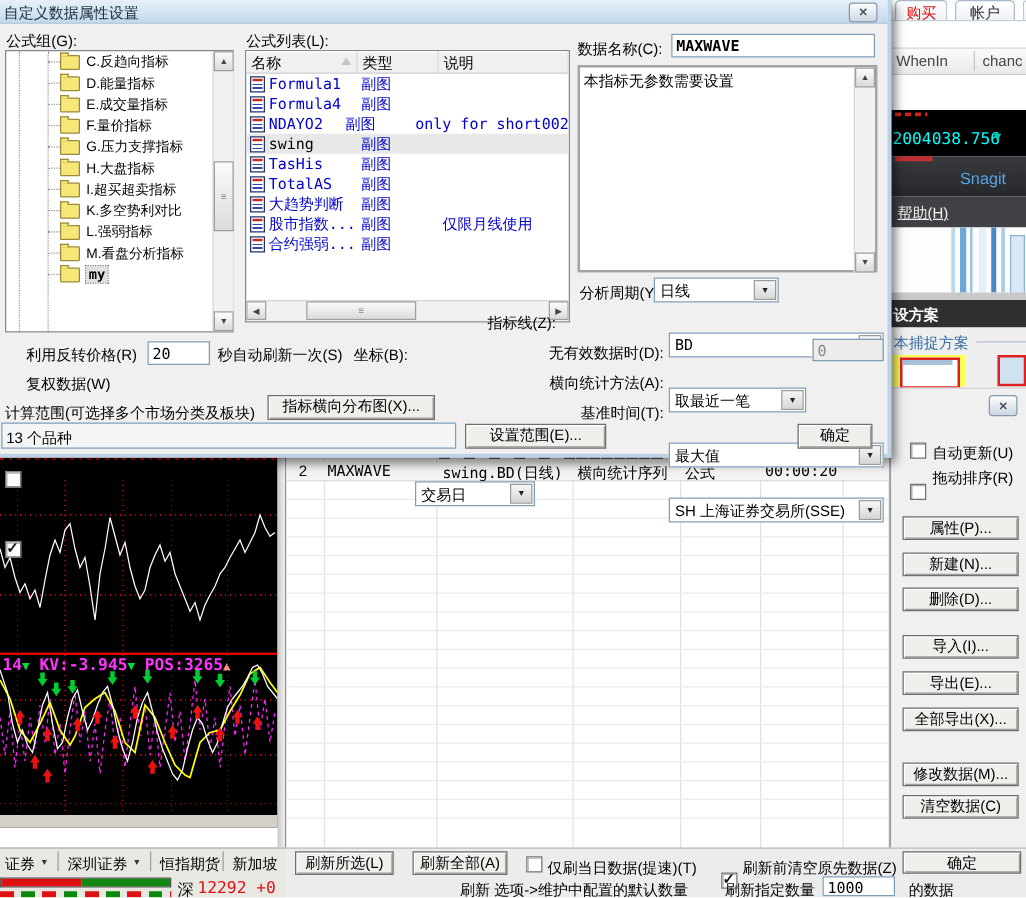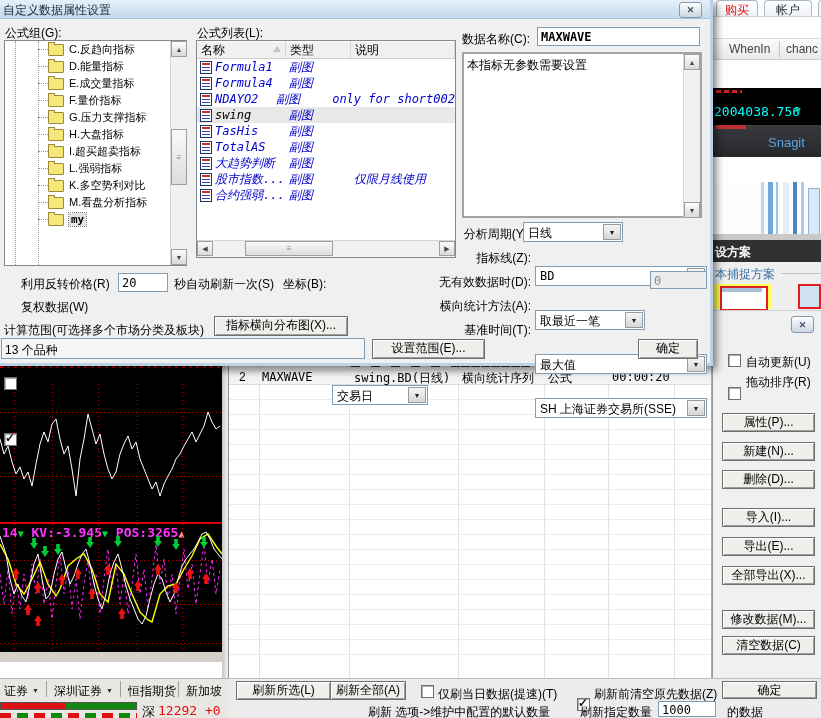--- a/index.html
+++ b/index.html
@@ -45,21 +45,21 @@
   .titem .h{width:10px;border-top:1px dotted #9a9a9a;margin-left:33px;}
   .folder{width:14px;height:10px;background:#f5e878;border:1px solid #9c8a3a;border-radius:1px;position:relative;flex:0 0 auto;margin-right:5px;}
   .folder:before{content:"";position:absolute;top:-3px;left:-1px;width:5px;height:2px;background:#f5e878;border:1px solid #9c8a3a;border-bottom:none;}
   .titem .tl{font-size:11px;white-space:nowrap;}
   .titem.sel .tl{font-family:"DejaVu Sans Mono",monospace;font-weight:bold;background:#e2e2e2;outline:1px dotted #777;padding:0 2px;}
   
   #flist{left:196px;top:40px;width:260px;height:218px;background:#fff;border:1px solid #828790;box-sizing:border-box;overflow:hidden;}
   .fhead{display:flex;height:17px;background:#f0f0f0;border-bottom:1px solid #cfcfcf;}
   .fhead .hc{box-sizing:border-box;border-right:1px solid #d8d8d8;box-shadow:inset 0 1px 0 #fff;padding:1px 4px 0 4px;font-size:12px;position:relative;}
   .sortup{position:absolute;right:4px;top:5px;width:0;height:0;border-left:4px solid transparent;border-right:4px solid transparent;border-bottom:6px solid #c4c4c4;}
-  .frow{display:flex;height:16px;align-items:center;font-style:italic;}
+  .frow{display:flex;height:16px;align-items:center;}
   .frow.sel{background:#e8e8e8;}
   .frow.sel .fname{color:#000;}
   .frow .c1{width:89px;display:flex;align-items:center;padding-left:3px;box-sizing:border-box;}
   .frow .c2{width:65px;padding-left:3px;box-sizing:border-box;}
   .frow .c3{flex:1;padding-left:3px;box-sizing:border-box;}
   .ficon{width:10px;height:11px;background:#fff;border:1px solid #223366;position:relative;flex:0 0 auto;margin-right:3px;}
   .ficon:before{content:"";position:absolute;left:1px;right:1px;top:1px;height:2px;background:#c03020;}
   .ficon:after{content:"";position:absolute;left:1px;right:1px;top:5px;height:5px;
                background:repeating-linear-gradient(180deg,#3344aa 0 1px,transparent 1px 3px);}
   .fname,.ftype,.fdesc{font-size:12px;color:#0000cc;white-space:nowrap;}
@@ -211,34 +211,37 @@
   <div class="toptab" style="left:716px;width:42px;">
     <span style="color:#e01010">购买</span>
   </div>
   <div class="toptab" style="left:764px;width:48px;">
     <span style="color:#333">帐户</span>
   </div>
   <div class="toptab" style="left:818px;width:10px;"></div>
   <div class="abs" style="left:713px;top:16px;width:108px;height:1px;background:#c9d2da"></div>
 
   <div class="abs navbar">
-    <span class="nt" style="left:16px">WhenIn</span>
+    <span class="nt" style="left:4px">WhenIn</span>
     <span class="abs" style="left:66px;top:2px;width:1px;height:16px;background:#c4c4c4"></span>
     <span class="nt" style="left:73px">chanc</span>
   </div>
 
   <div class="abs" style="left:713px;top:88px;width:108px;height:37px;background:#000">
     <div class="abs" style="left:3px;top:2px;width:26px;height:3px;background:repeating-linear-gradient(90deg,#cc2222 0 5px,transparent 5px 8px)"></div>
     <span class="abs mono" style="left:1px;top:16px;font-size:13px;color:#00ffff">2004038.756</span>
     <span class="abs" style="left:80px;top:17px;font-size:10px;color:#00ccaa">▼</span>
   </div>
 
   <div class="abs" style="left:713px;top:125px;width:108px;height:32px;background:linear-gradient(#383a3e,#26282c)">
     <div class="abs" style="left:3px;top:0;width:30px;height:4px;background:#c03030"></div>
     <span class="abs" style="left:55px;top:10px;font-size:13px;color:#57a3e4">Snagit</span>
+  </div>
+  <div class="abs" style="left:713px;top:157px;width:108px;height:25px;background:#3f4145">
+    <span class="abs" style="left:5px;top:5px;font-size:12px;color:#f0f0f0;text-decoration:underline;text-decoration-color:#f0f0f0">帮助(H)</span>
   </div>
   <div class="abs" style="left:713px;top:182px;width:108px;height:52px;background:#fdfdfd">
     <div class="abs" style="left:48px;top:0;width:3px;height:52px;background:#bcd6ec"></div>
     <div class="abs" style="left:55px;top:0;width:5px;height:52px;background:#6ea6d8"></div>
     <div class="abs" style="left:63px;top:0;width:2px;height:52px;background:#9cc2e4"></div>
     <div class="abs" style="left:70px;top:0;width:6px;height:52px;background:#e4eef8"></div>
     <div class="abs" style="left:80px;top:0;width:4px;height:52px;background:#4a86c0"></div>
     <div class="abs" style="left:88px;top:0;width:3px;height:52px;background:#aacce8"></div>
     <div class="abs" style="left:95px;top:6px;width:10px;height:46px;background:#d8e8f6;border:1px solid #8cb4d8"></div>
   </div>
@@ -290,21 +293,21 @@
 
     <div class="abs" style="left:0;top:23px;width:137px;height:8px;border:1px solid #555;box-sizing:border-box">
       <div class="abs" style="left:0;top:0;width:64px;height:6px;background:#dd1111"></div>
       <div class="abs" style="left:64px;top:0;width:71px;height:6px;background:#118811"></div>
     </div>
     <div class="abs" style="left:0;top:34px;width:137px;height:5px;background:repeating-linear-gradient(90deg,#dd1111 0 11px,transparent 11px 17px,#0a8a0a 17px 28px,transparent 28px 34px)"></div>
     <span class="abs" style="left:142px;top:24px;font-size:13px;color:#111">深</span>
     <span class="abs mono" style="left:158px;top:24px;font-size:13px;color:#e01010">12292 +0</span>
   </div>
 
-  <div class="btn3d abs" style="left:236px;top:681px;width:95px;height:19px">刷新所选(L)</div>
+  <div class="btn3d abs" style="left:236px;top:681px;width:79px;height:19px">刷新所选(L)</div>
   <div class="btn3d abs" style="left:330px;top:681px;width:76px;height:19px">刷新全部(A)</div>
   <div class="cb abs" style="left:421px;top:685px"></div>
   <span class="abs lbl" style="left:438px;top:686px">仅刷当日数据(提速)(T)</span>
   <div class="cb on abs" style="left:577px;top:685px"></div>
   <span class="abs lbl" style="left:594px;top:686px">刷新前清空原先数据(Z)</span>
   <div class="btn3d abs" style="left:722px;top:681px;width:95px;height:18px">确定</div>
 
   <span class="abs lbl" style="left:368px;top:704px">刷新 选项-&gt;维护中配置的默认数量</span>
 
   <span class="abs lbl" style="left:580px;top:704px">刷新指定数量</span>
@@ -367,27 +370,27 @@
         <div class="titem">
           <span class="h"></span>
           <span class="folder"></span>
           <span class="tl">I.超买超卖指标</span>
         </div>
 
 
         <div class="titem">
           <span class="h"></span>
           <span class="folder"></span>
+          <span class="tl">K.多空势利对比</span>
+        </div>
+
+        <div class="titem">
+          <span class="h"></span>
+          <span class="folder"></span>
           <span class="tl">L.强弱指标</span>
-        </div>
-
-        <div class="titem">
-          <span class="h"></span>
-          <span class="folder"></span>
-          <span class="tl">K.多空势利对比</span>
         </div>
 
         <div class="titem">
           <span class="h"></span>
           <span class="folder"></span>
           <span class="tl">M.看盘分析指标</span>
         </div>
 
         <div class="titem sel">
           <span class="h"></span>
@@ -501,21 +504,21 @@
     <div class="abs" style="left:462px;top:52px;width:240px;height:166px;background:#fff;border:2px solid #a3a3a3;box-sizing:border-box">
       <span class="abs lbl" style="left:3px;top:3px">本指标无参数需要设置</span>
       <div class="abs sbv" style="right:0;top:0;width:16px;height:164px">
         <div class="sbtn abs" style="left:0;top:0;width:16px;height:16px">▲</div>
         <div class="sbtn abs" style="left:0;bottom:0;width:16px;height:16px">▼</div>
       </div>
     </div>
 
     <span class="abs lbl" style="left:390px;top:226px;width:141px;text-align:right">分析周期(Y):</span>
     <div class="combo abs" style="left:523px;top:222px;width:100px;height:20px"><span>日线</span><span class="dd">▼</span></div>
-    <span class="abs lbl" style="left:390px;top:250px;width:141px;text-align:right">指标线(Z):</span>
+    <span class="abs lbl" style="left:390px;top:250px;width:141px;">指标线(Z):</span>
     <div class="combo abs mono" style="left:535px;top:246px;width:172px;height:20px"><span>BD</span><span class="dd">▼</span></div>
     <span class="abs lbl" style="left:390px;top:274px;width:141px;text-align:right">无有效数据时(D):</span>
     <div class="combo abs" style="left:535px;top:270px;width:110px;height:20px"><span>取最近一笔</span><span class="dd">▼</span></div>
     <div class="tbox dis abs mono" style="left:650px;top:271px;width:57px;height:18px">0</div>
     <span class="abs lbl" style="left:390px;top:298px;width:141px;text-align:right">横向统计方法(A):</span>
     <div class="combo abs" style="left:535px;top:294px;width:172px;height:20px"><span>最大值</span><span class="dd">▼</span></div>
     <span class="abs lbl" style="left:390px;top:322px;width:141px;text-align:right">基准时间(T):</span>
     <div class="combo abs" style="left:535px;top:318px;width:172px;height:20px"><span>SH 上海证券交易所(SSE)</span><span class="dd">▼</span></div>
 
     <div class="cb abs" style="left:4px;top:277px"></div>

